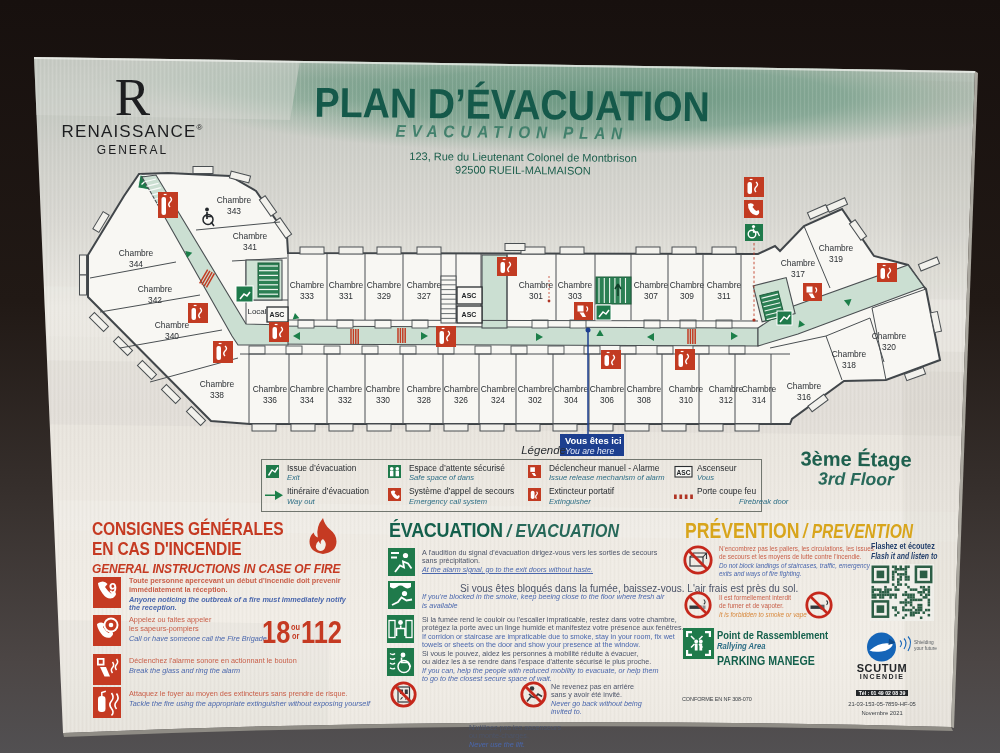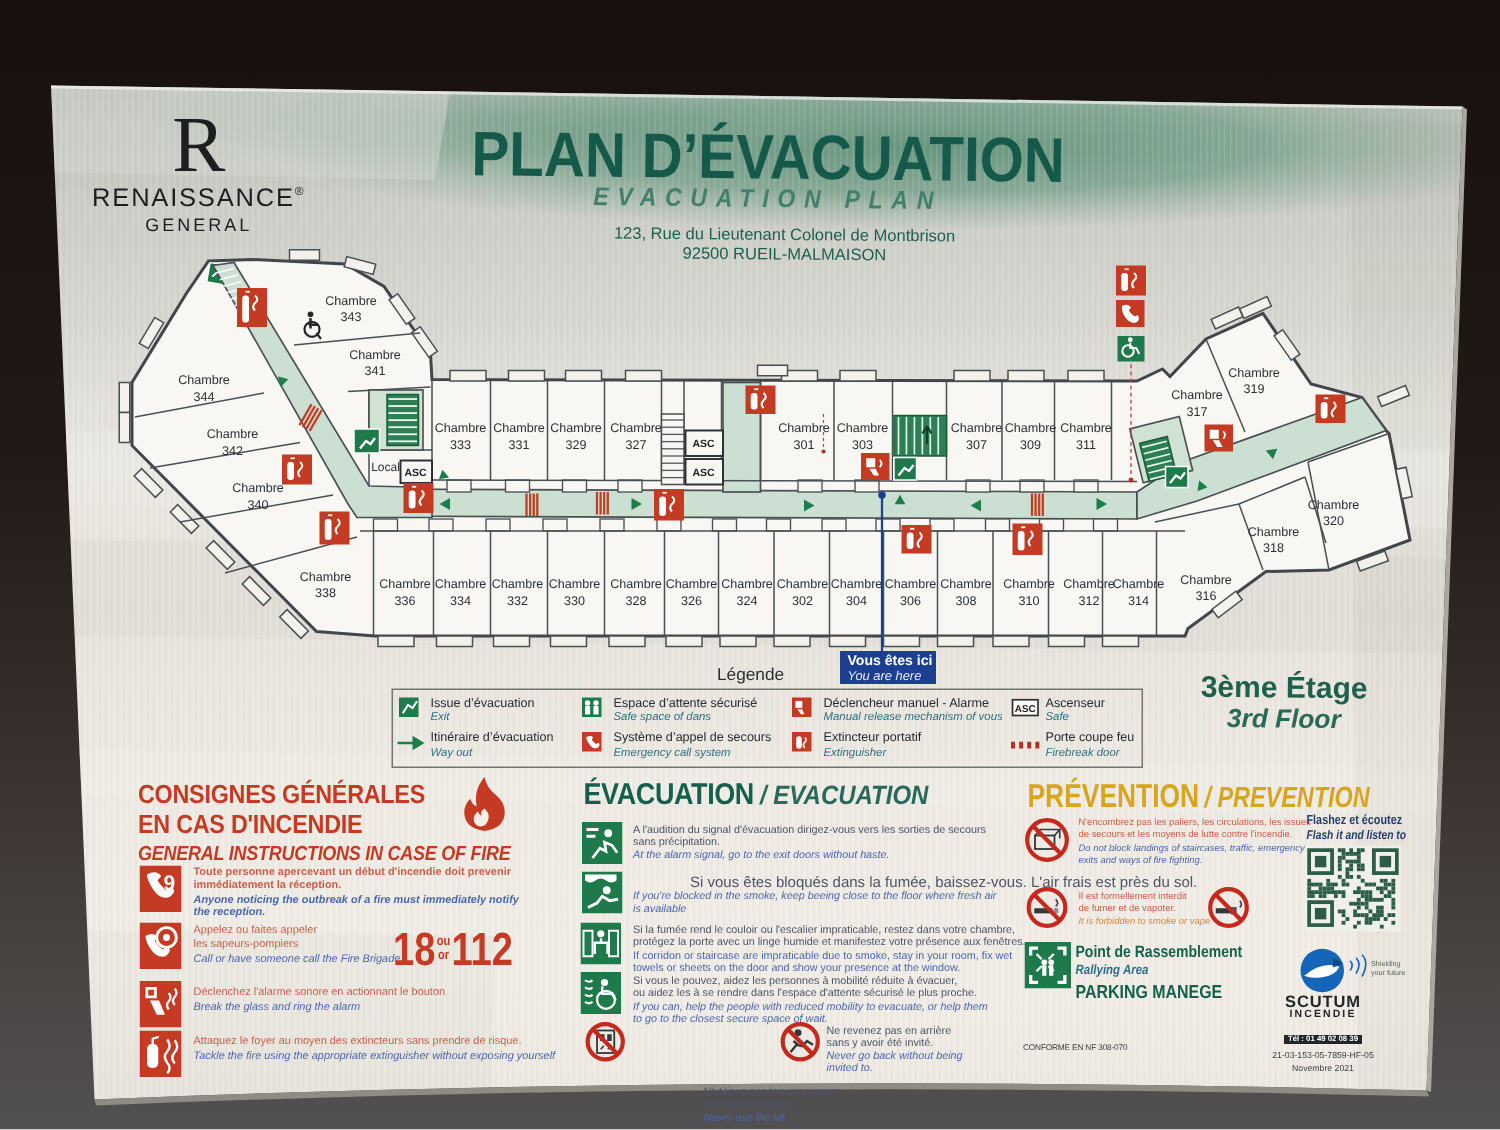--- a/index.html
+++ b/index.html
@@ -568,21 +568,21 @@
 <div class="abs" style="left:212px;top:85px;width:600px;text-align:center;transform:rotate(0.65deg) scaleX(0.9);">
   <div style="font-size:42px;font-weight:bold;color:#15594a;letter-spacing:0px;line-height:39px;">PLAN D’ÉVACUATION</div>
   <div style="font-size:17px;font-style:italic;font-weight:bold;color:#42806c;letter-spacing:6.5px;margin-top:-1px;">EVACUATION PLAN</div>
 </div>
 
 <div class="abs" style="left:323px;top:151px;width:400px;text-align:center;color:#1e604e;transform:rotate(0.5deg);">
   <div style="font-size:11px;">123, Rue du Lieutenant Colonel de Montbrison</div>
   <div style="font-size:11px;margin-top:1px;">92500 RUEIL-MALMAISON</div>
 </div>
 
-<div class="abs" style="left:478px;top:444px;width:100px;text-align:left;font-size:11.5px;color:#2b2f33;">Légende</div>
+<div class="abs" style="left:466px;top:444px;width:100px;text-align:right;font-size:11.5px;color:#2b2f33;font-style:italic;">Légende</div>
 
 <div class="abs" style="left:261px;top:459px;width:499px;height:51px;border:1px solid #71766f;"></div>
 <svg class="abs" style="left:261px;top:459px;" width="500" height="52">
 
  <g>
       <rect x="5" y="6" width="13" height="13" fill="#1f7a4b"></rect>
       <path d="M7.5 16.5 l3.5 -5.5 3 2 3 -4.5" stroke="#fff" stroke-width="1.4" fill="none"></path>
     </g>
 
  <path d="M4 35.5 h10 v-4 l8 4.8 l-8 4.8 v-4 h-10 z" fill="#1c7f49"></path>
@@ -621,27 +621,27 @@
 </svg>
 
 <div class="abs" style="left:287px;top:463.5px;font-size:8.4px;color:#282c30;line-height:9.5px;">Issue d’évacuation<br><span style="font-size:7.6px;font-style:italic;color:#2e6f86;">Exit</span></div>
 
 <div class="abs" style="left:287px;top:487px;font-size:8.4px;color:#282c30;line-height:9.5px;">Itinéraire d’évacuation<br><span style="font-size:7.6px;font-style:italic;color:#2e6f86;">Way out</span></div>
 
 <div class="abs" style="left:409px;top:463.5px;font-size:8.4px;color:#282c30;line-height:9.5px;">Espace d’attente sécurisé<br><span style="font-size:7.6px;font-style:italic;color:#2e6f86;">Safe space of dans</span></div>
 
 <div class="abs" style="left:409px;top:487px;font-size:8.4px;color:#282c30;line-height:9.5px;">Système d’appel de secours<br><span style="font-size:7.6px;font-style:italic;color:#2e6f86;">Emergency call system</span></div>
 
-<div class="abs" style="left:549px;top:463.5px;font-size:8.4px;color:#282c30;line-height:9.5px;">Déclencheur manuel - Alarme<br><span style="font-size:7.6px;font-style:italic;color:#2e6f86;">Manual release mechanism of vous</span></div>
+<div class="abs" style="left:549px;top:463.5px;font-size:8.4px;color:#282c30;line-height:9.5px;">Déclencheur manuel - Alarme<br><span style="font-size:7.6px;font-style:italic;color:#2e6f86;">Issue release mechanism of alarm</span></div>
 
 <div class="abs" style="left:549px;top:487px;font-size:8.4px;color:#282c30;line-height:9.5px;">Extincteur portatif<br><span style="font-size:7.6px;font-style:italic;color:#2e6f86;">Extinguisher</span></div>
 
-<div class="abs" style="left:697px;top:463.5px;font-size:8.4px;color:#282c30;line-height:9.5px;">Ascenseur<br><span style="font-size:7.6px;font-style:italic;color:#2e6f86;">Safe</span></div>
-
-<div class="abs" style="left:697px;top:487px;font-size:8.4px;color:#282c30;line-height:9.5px;">Porte coupe feu<br><span style="font-size:7.6px;font-style:italic;color:#2e6f86;">Firebreak door</span></div>
+<div class="abs" style="left:697px;top:463.5px;font-size:8.4px;color:#282c30;line-height:9.5px;">Ascenseur<br><span style="font-size:7.6px;font-style:italic;color:#2e6f86;">Vous</span></div>
+
+<div class="abs" style="left:697px;top:487px;font-size:8.4px;color:#282c30;line-height:9.5px;">Porte coupe feu<br><span style="font-size:7.6px;font-style:italic;color:#2e6f86;margin-left:42px;">Firebreak door</span></div>
 
 <div class="abs" style="left:756px;top:449px;width:200px;text-align:center;transform:rotate(0.6deg);">
  <div style="font-size:20px;font-weight:bold;color:#1e604e;line-height:21px;">3ème Étage</div>
  <div style="font-size:17.5px;font-weight:bold;font-style:italic;color:#28695a;line-height:19px;">3rd Floor</div>
 </div>
 
 <div class="abs" style="left:92px;top:519px;color:#c53a22;transform:scaleX(0.89);transform-origin:left top;">
  <div style="font-size:17.5px;font-weight:bold;line-height:20px;letter-spacing:-0.2px;">CONSIGNES GÉNÉRALES<br>EN CAS D'INCENDIE</div>
  <div style="font-size:13.5px;font-weight:bold;font-style:italic;margin-top:2px;letter-spacing:-0.2px;">GENERAL INSTRUCTIONS IN CASE OF FIRE</div>
 </div>
@@ -734,21 +734,21 @@
 <svg class="abs" style="left:387px;top:648px;" width="27" height="28">
     <rect x="0" y="0" width="27" height="28" fill="#1f7a4b"></rect>
     <path d="M3 5.5 q3 2 5 0 m-5 4.8 q3 2 5 0 m-5 4.8 q3 2 5 0 m-5 4.8 q3 2 5 0" stroke="#fff" stroke-width="1.4" fill="none"></path>
     <circle cx="16" cy="7" r="2.4" fill="#fff"></circle>
     <circle cx="17" cy="18.5" r="6" fill="none" stroke="#fff" stroke-width="1.5"></circle>
     <path d="M14.5 9.5 v5 h6.5 l2.5 4.5" stroke="#fff" stroke-width="1.6" fill="none"></path>
   </svg>
 
 <div class="abs" style="left:422px;top:549px;white-space:nowrap;">
     <div style="font-size:7.2px;color:#4c5468;line-height:8.4px;">A l'audition du signal d'évacuation dirigez-vous vers les sorties de secours<br>sans précipitation.</div>
-    <div style="font-size:7.2px;color:#4a67ad;font-style:italic;line-height:8.4px;">At the alarm signal, go to the exit doors without haste.</div>
+    <div style="font-size:7.2px;color:#4a67ad;font-style:italic;line-height:8.4px;text-decoration:underline;">At the alarm signal, go to the exit doors without haste.</div>
   </div>
 
 <div class="abs" style="left:422px;top:585px;white-space:nowrap;">
     <div style="font-size:10px;color:#4c5468;line-height:8.4px;padding-left:38px;">Si vous êtes bloqués dans la fumée, baissez-vous. L'air frais est près du sol.</div>
     <div style="font-size:7.2px;color:#4a67ad;font-style:italic;line-height:8.4px;">If you're blocked in the smoke, keep beeing close to the floor where fresh air<br>is available</div>
   </div>
 
 <div class="abs" style="left:422px;top:616px;white-space:nowrap;">
     <div style="font-size:7.2px;color:#4c5468;line-height:8.4px;">Si la fumée rend le couloir ou l'escalier impraticable, restez dans votre chambre,<br>protégez la porte avec un linge humide et manifestez votre présence aux fenêtres.</div>
     <div style="font-size:7.2px;color:#4a67ad;line-height:8.4px;">If corridon or staircase are impraticable due to smoke, stay in your room, fix wet<br>towels or sheets on the door and show your presence at the window.</div>

